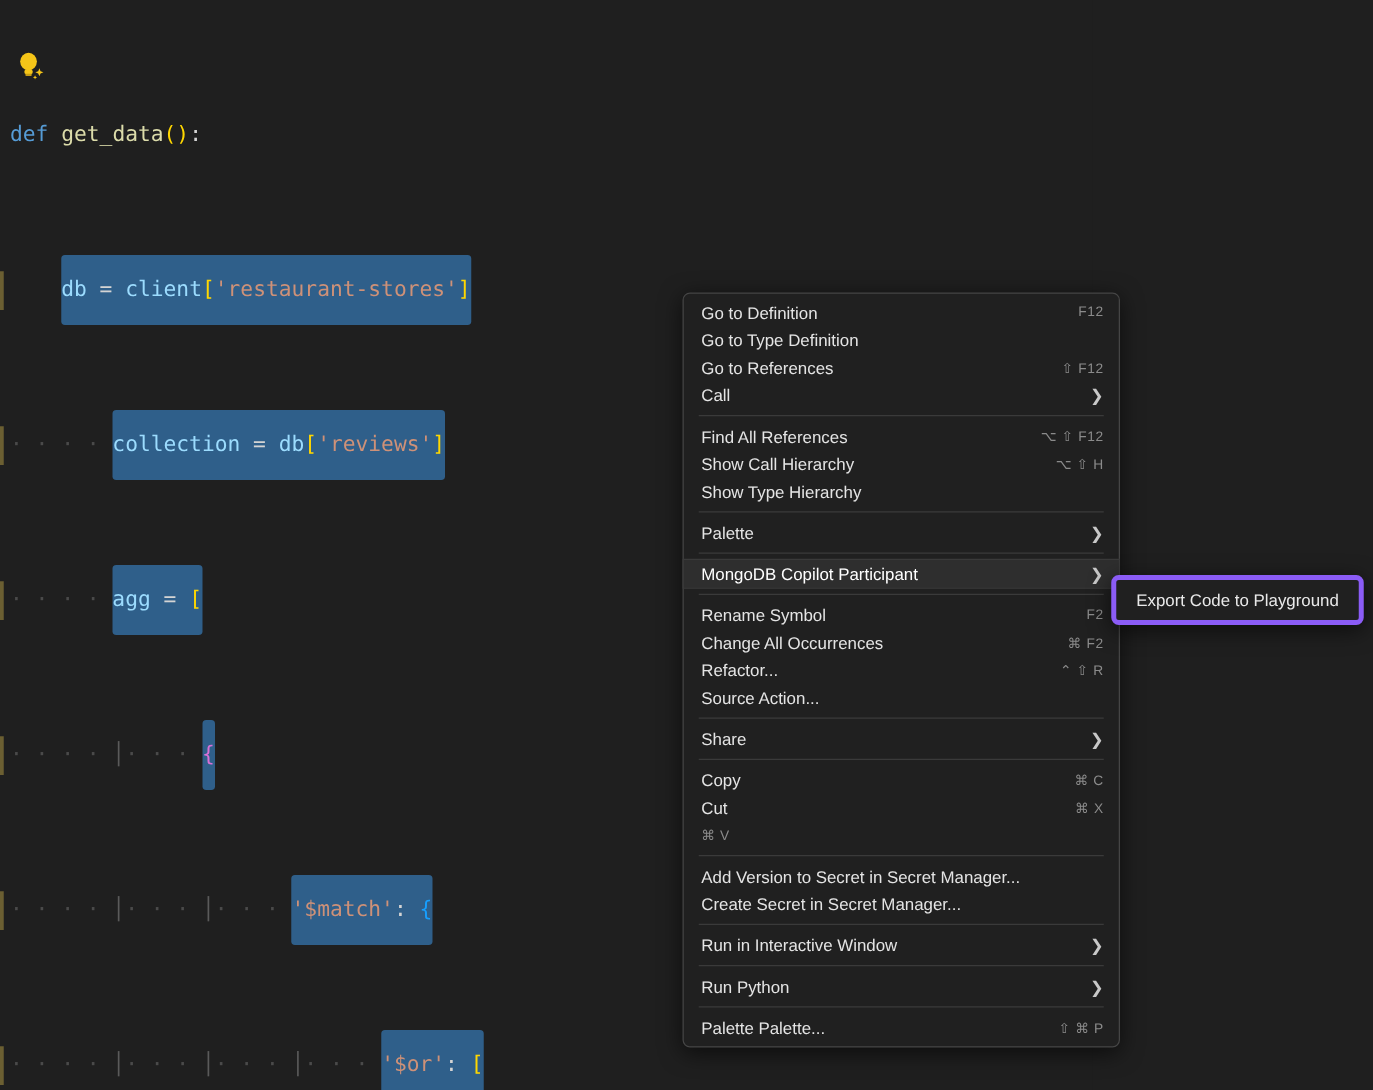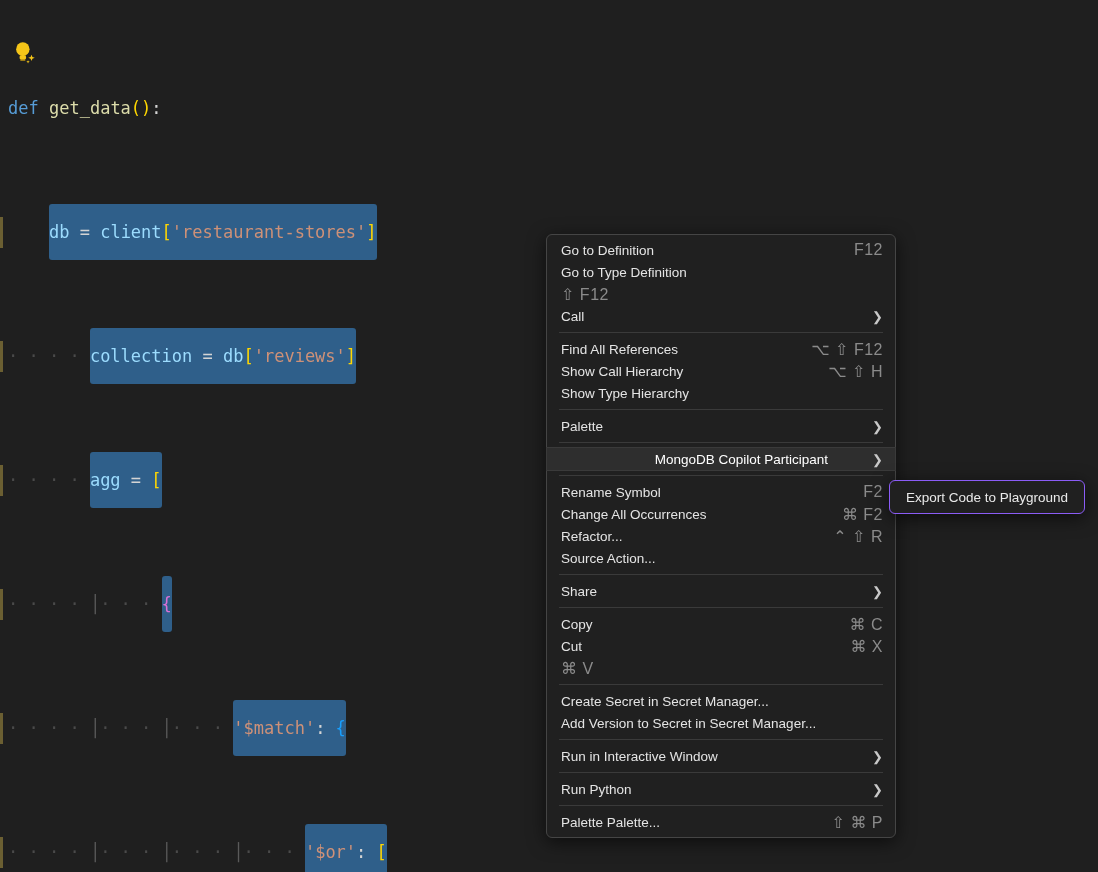--- a/index.html
+++ b/index.html
@@ -65,35 +65,34 @@
     color:#cccccc;
     z-index:50;
   }
   .mi {
     position:relative;
     display:flex; align-items:center;
     height:22px;
     padding:0 12px 0 14px;
     cursor:default;
     white-space:nowrap;
-    gap:36px;
   }
   .mi .lbl { flex:1 1 auto; color:#e4e4e4; font-size:13.5px; }
-  .mi .kbd { flex:0 0 auto; color:#8b8b8b; font-size:16px; letter-spacing:.5px; }
+  .mi .kbd { flex:0 0 auto; color:#8b8b8b; font-size:11px; letter-spacing:.5px; }
   .mi .chev { flex:0 0 auto; color:#c8c8c8; font-size:13px; margin-left:8px; line-height:1; }
   .mi.active { background:#2e2e2e; outline:1px solid #3a3a3a; }
-  .mi.active .lbl { color:#ffffff;text-align:right; }
+  .mi.active .lbl { color:#ffffff; }
   .sep { height:1px; background:#3a3a3a; margin:5px 12px; }
 
   
   .sub {
     position:absolute;
-    left:889px; top:480px;
+    left:889px; top:460px;
     background:#202020;
-    border:1px solid #8b5cf6;
+    border:4px solid #8b5cf6;
     border-radius:6px;
     box-shadow:0 4px 18px rgba(0,0,0,.6);
     padding:4px 0;
     z-index:60;
   }
   .sub .mi { height:24px; padding:0 16px; }
   .sub .mi .lbl { color:#e9e9e9; font-size:13.5px; }
 </style>
 </head>
 <body>
@@ -170,20 +169,21 @@
 
     <div class="mi">
       <span class="lbl">Go to Definition</span>
       <span class="kbd">F12</span>
     </div>
     <div class="mi">
       <span class="lbl">Go to Type Definition</span>
       <span class="kbd"></span>
     </div>
     <div class="mi">
+      <span class="lbl">Go to References</span>
       <span class="kbd">⇧ F12</span>
     </div>
     <div class="mi">
       <span class="lbl">Call</span>
       <span class="chev">❯</span>
     </div>
 
     <div class="sep"></div>
 
     <div class="mi">
@@ -249,24 +249,24 @@
       <span class="lbl">Cut</span>
       <span class="kbd">⌘ X</span>
     </div>
     <div class="mi">
       <span class="kbd">⌘ V</span>
     </div>
 
     <div class="sep"></div>
 
     <div class="mi">
+      <span class="lbl">Add Version to Secret in Secret Manager...</span>
+    </div>
+    <div class="mi">
       <span class="lbl">Create Secret in Secret Manager...</span>
-    </div>
-    <div class="mi">
-      <span class="lbl">Add Version to Secret in Secret Manager...</span>
     </div>
 
     <div class="sep"></div>
 
     <div class="mi">
       <span class="lbl">Run in Interactive Window</span>
       <span class="chev">❯</span>
     </div>
 
     <div class="sep"></div>

